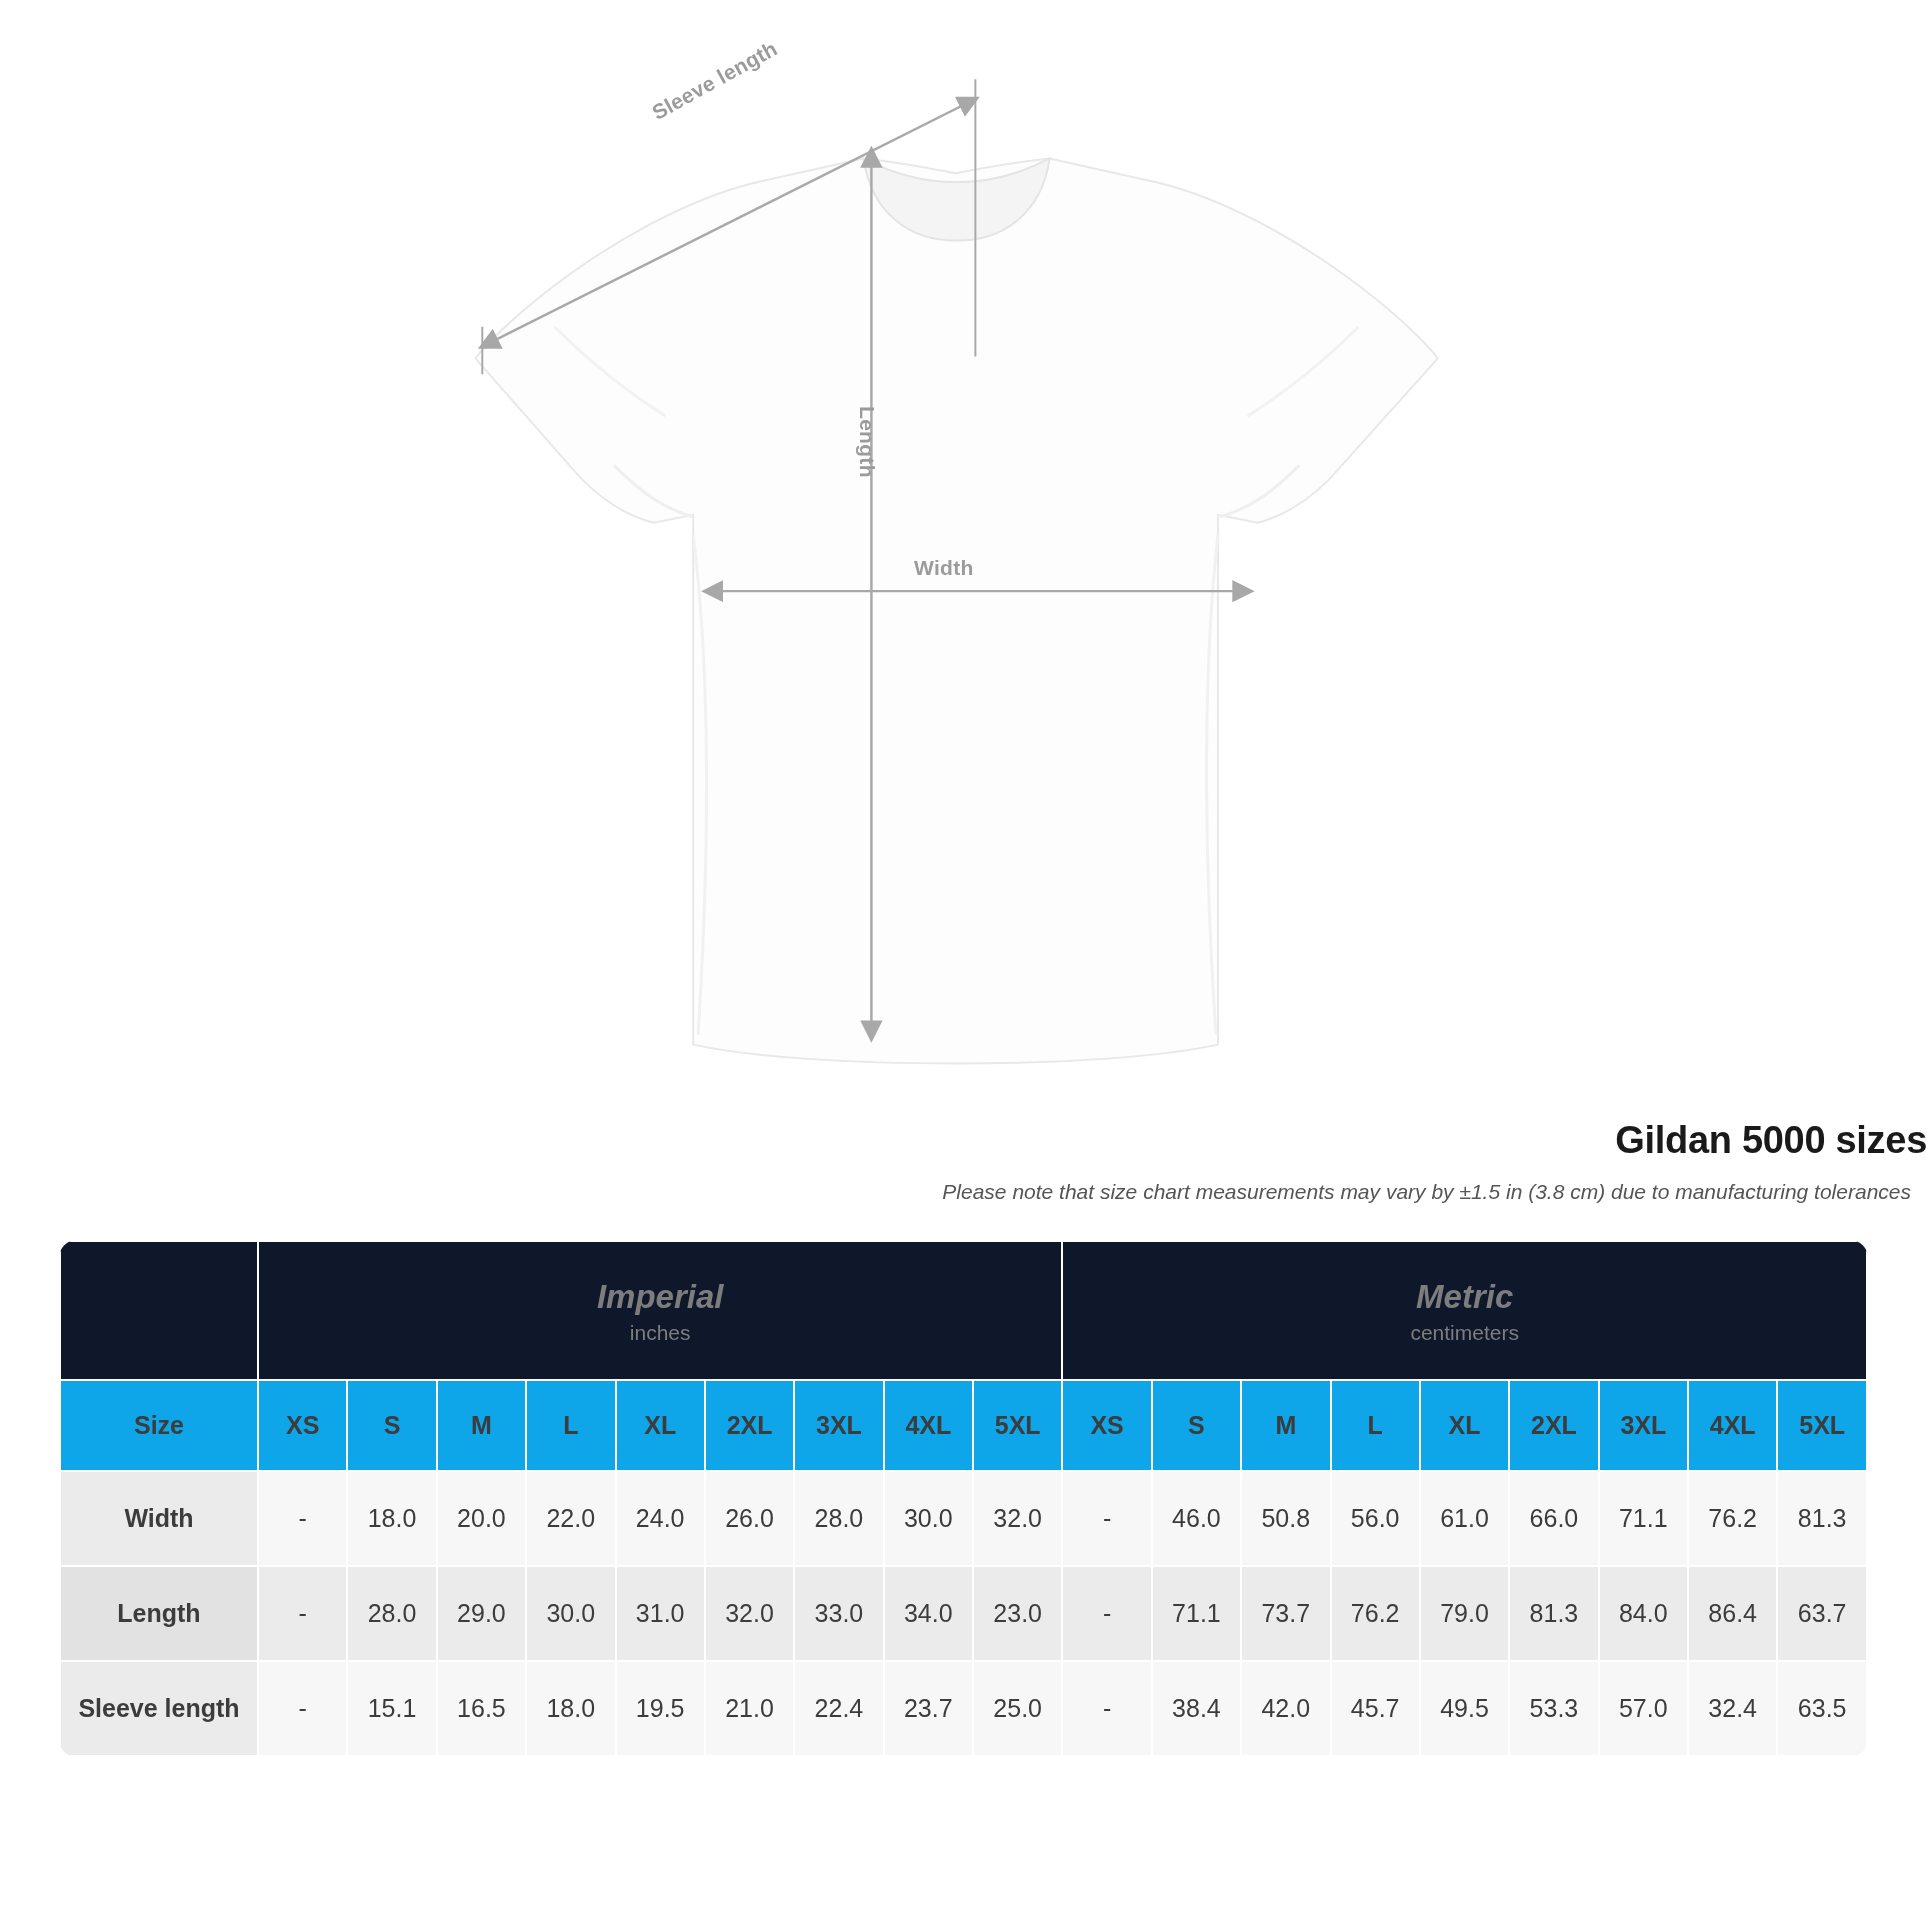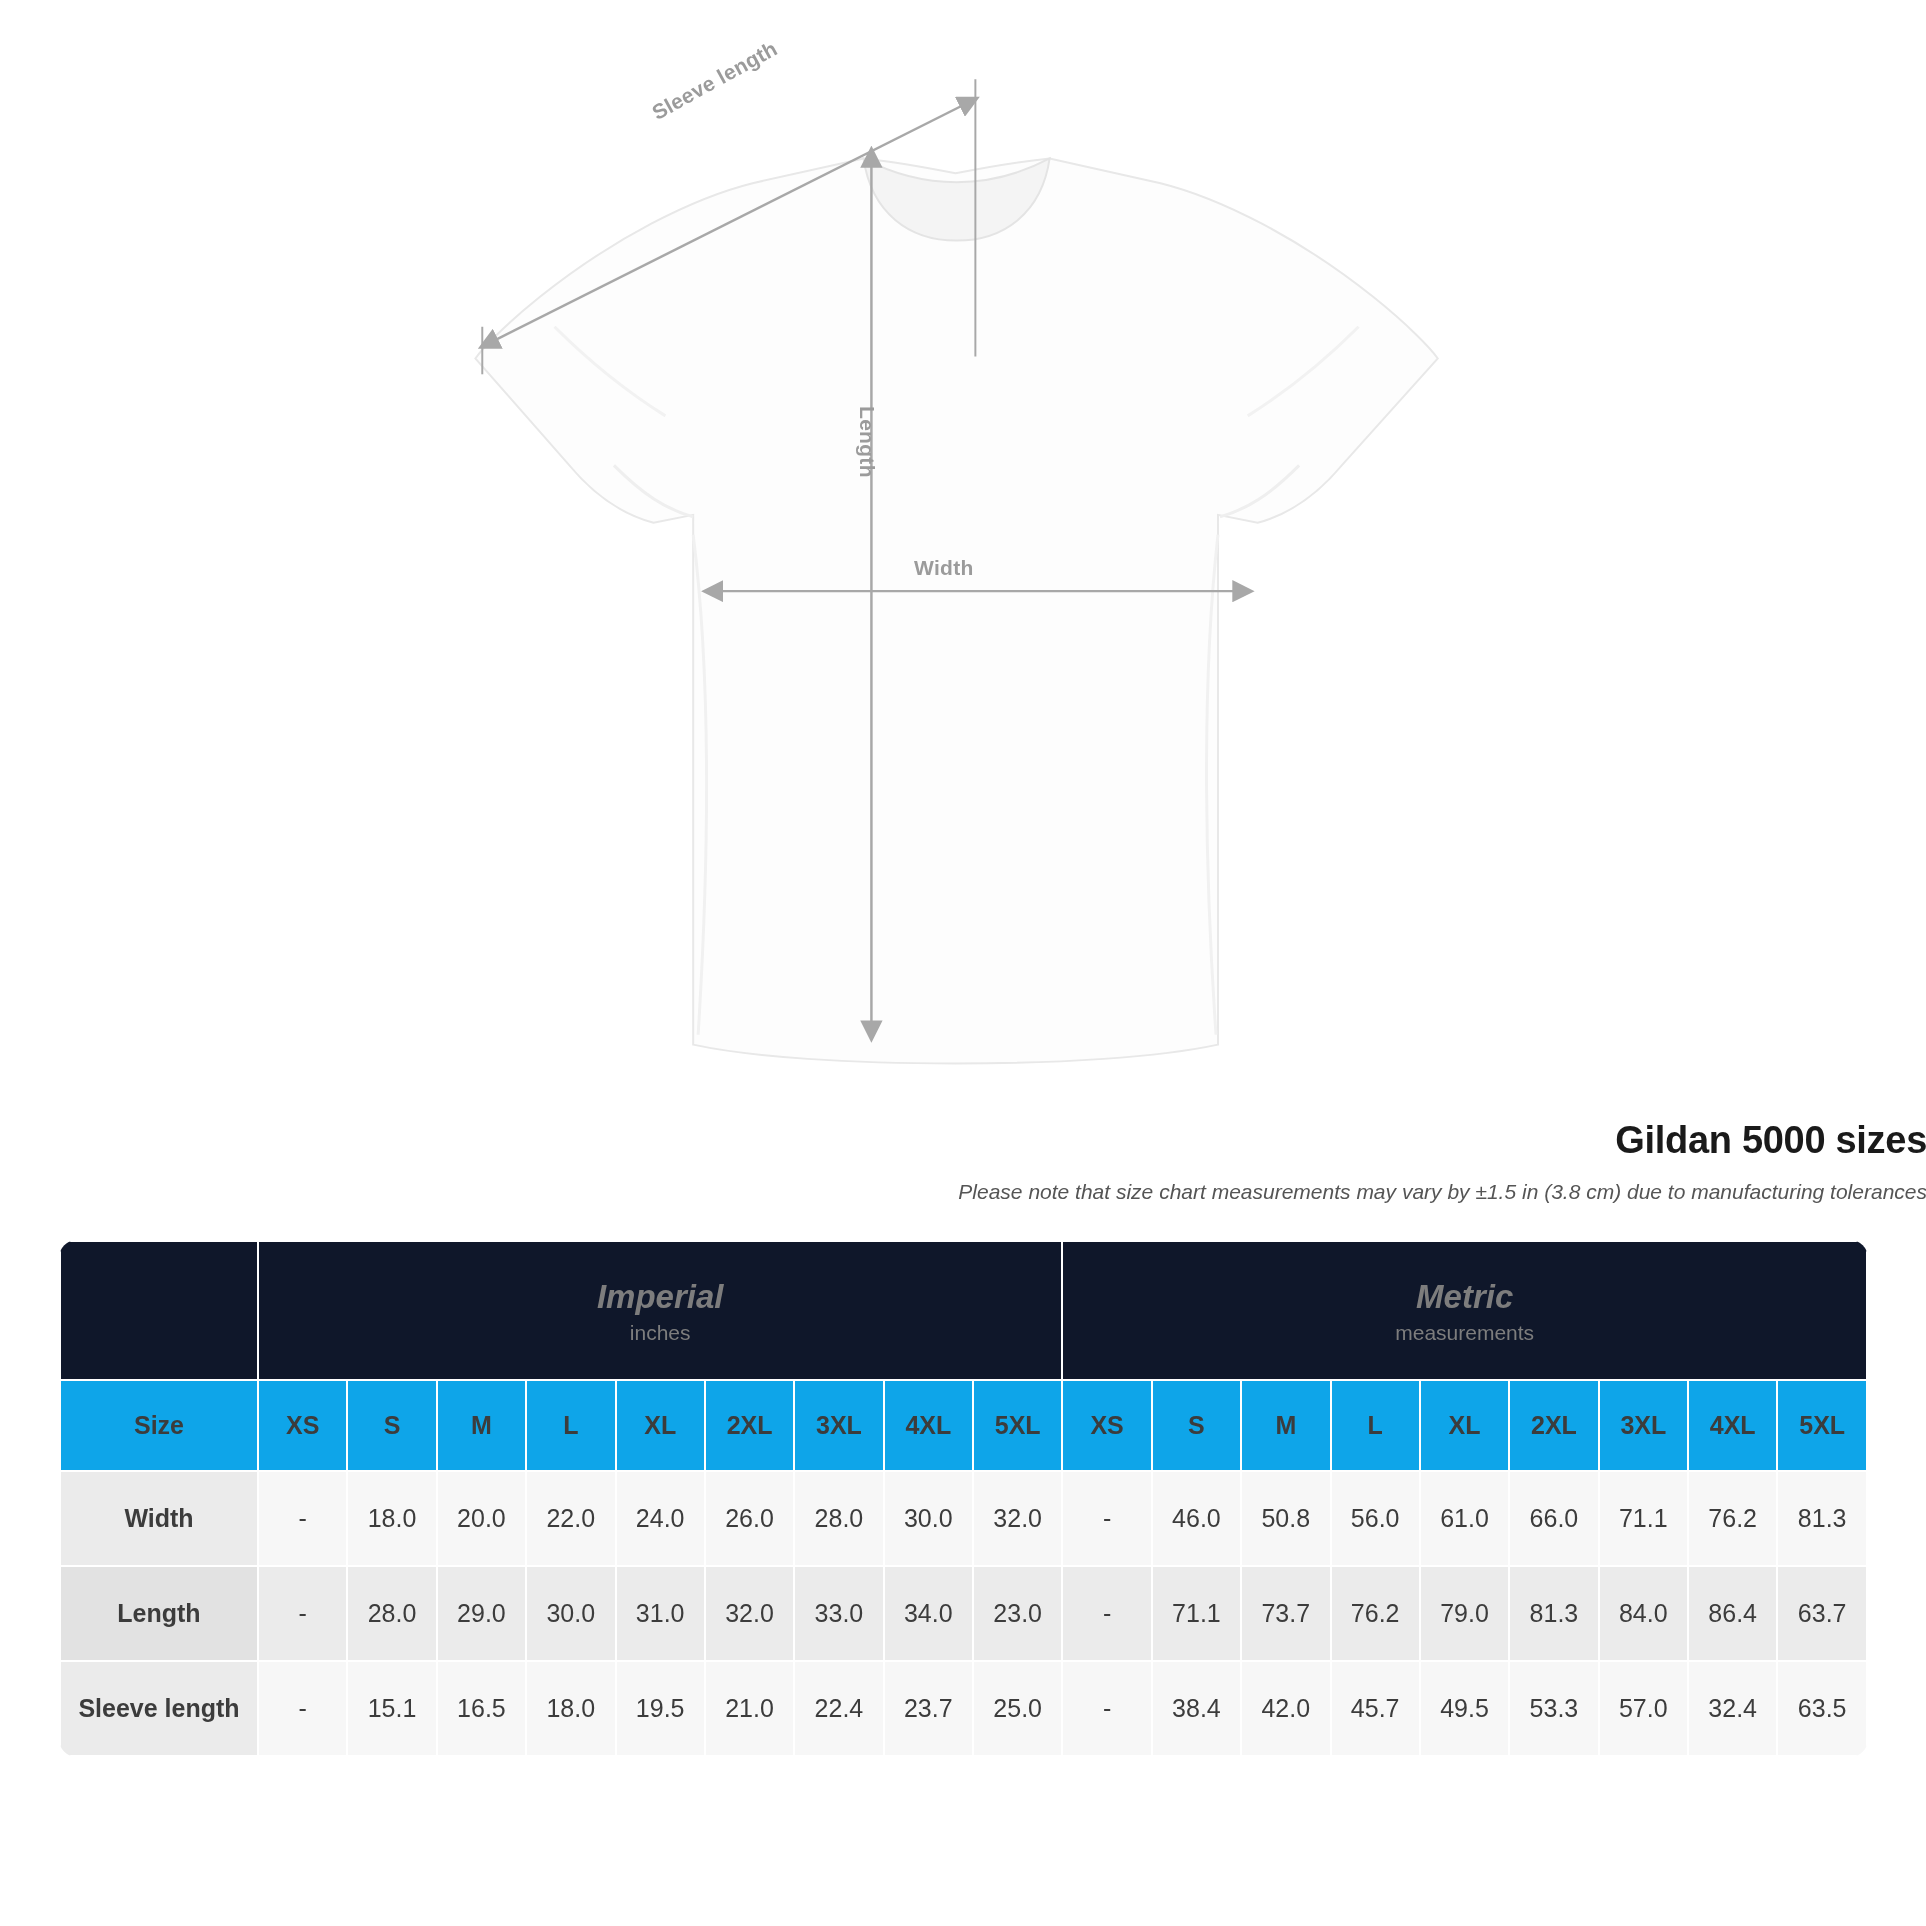--- a/index.html
+++ b/index.html
@@ -65,21 +65,21 @@
     font-size: 38px;
     font-weight: bold;
     color: #1a1a1a;
     margin: 0 0 18px 0;
     letter-spacing: -0.3px;
   }
   .chart-note {
     font-size: 21px;
     font-style: italic;
     color: #555;
-    margin: 0;
+    margin: 16px;
   }
 
   
   .table-wrap {
     margin: 36px 59px 0 59px;
     border-radius: 18px;
     overflow: hidden;
     background: #ffffff;
   }
   table.size-table {
@@ -215,21 +215,21 @@
       </colgroup>
       <tbody>
         <tr class="unit-header">
           <td class="corner-cell"></td>
           <td colspan="9">
             <div class="unit-name">Imperial</div>
             <div class="unit-sub">inches</div>
           </td>
           <td colspan="9">
             <div class="unit-name">Metric</div>
-            <div class="unit-sub">measurements</div>
+            <div class="unit-sub">centimeters</div>
           </td>
         </tr>
 
         <tr class="size-header">
           <td>Size</td>
           <td>XS</td>
           <td>S</td>
           <td>M</td>
           <td>L</td>
           <td>XL</td>

